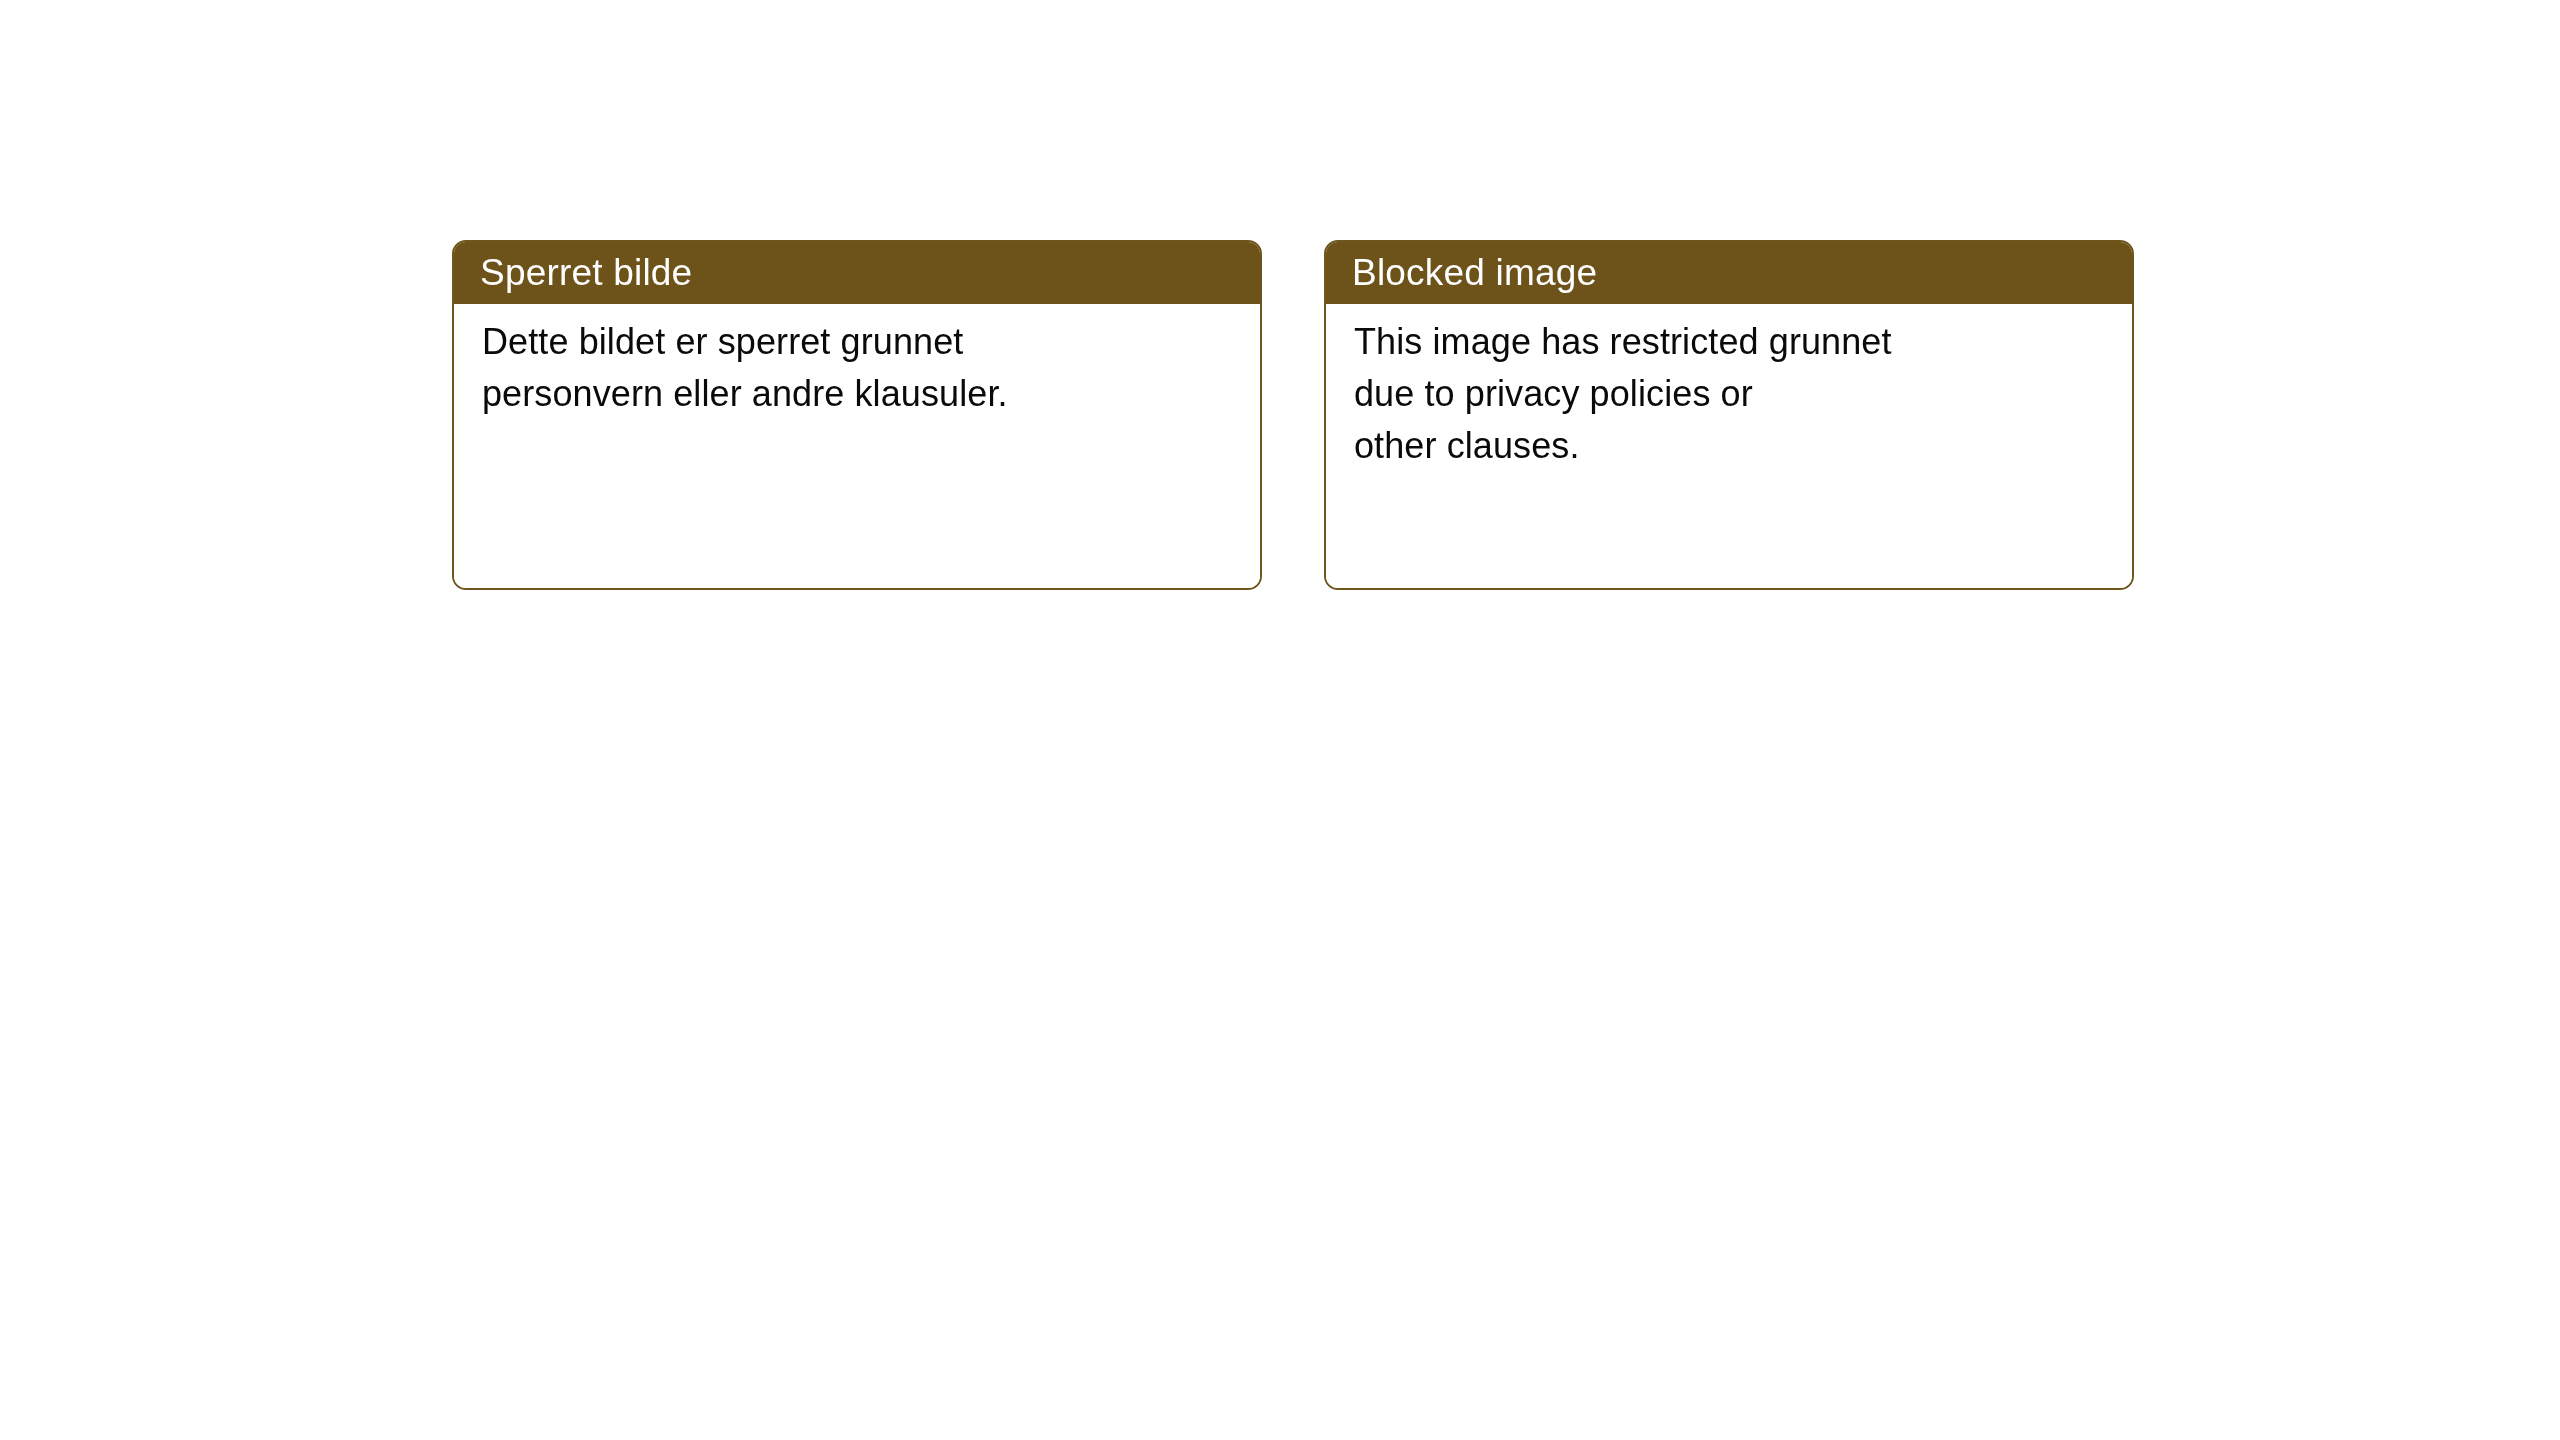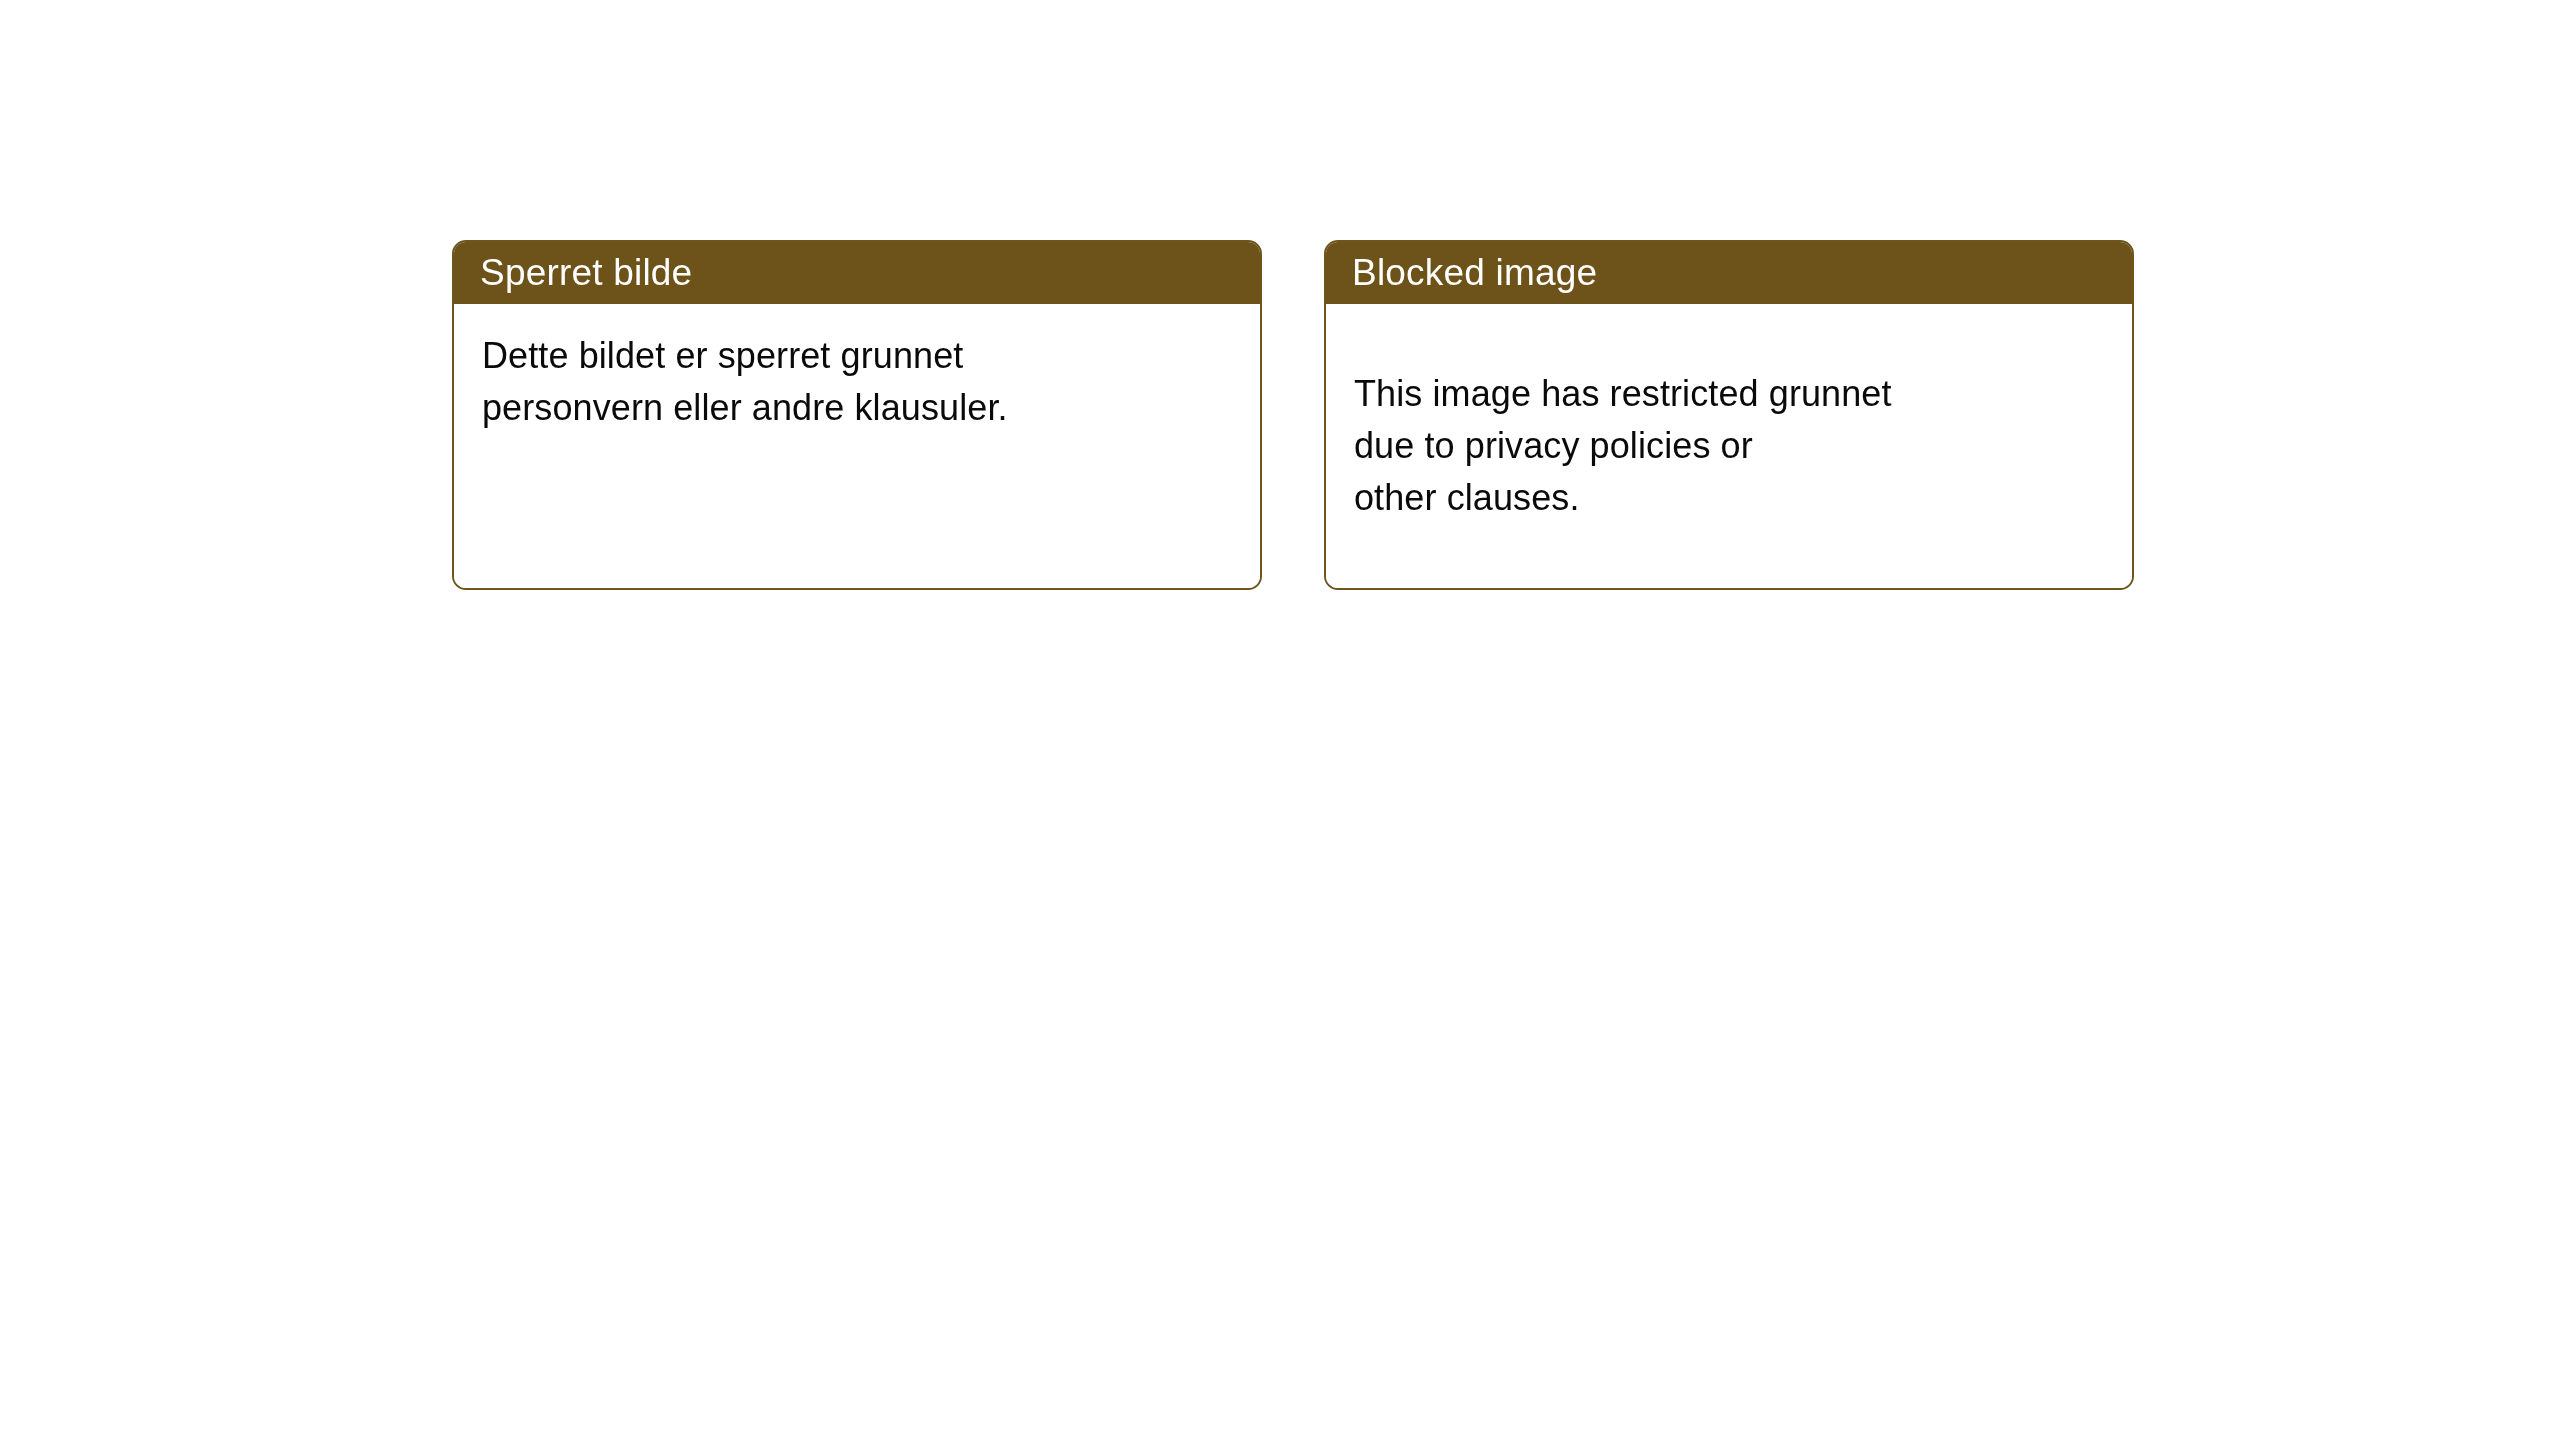--- a/index.html
+++ b/index.html
@@ -39,21 +39,20 @@
     background: #ffffff;
     border: 2px solid #6e551b;
     border-radius: 14px;
     overflow: hidden;
     display: flex;
     flex-direction: column;
   }
 
   .notice-card.secondary {
     width: 810px;
-    gap: 38px;
   }
 
   .card-header {
     background: #6d521a;
     color: #ffffff;
     height: 62px;
     display: flex;
     align-items: center;
     padding: 0 0 0 26px;
     box-sizing: border-box;
@@ -63,21 +62,21 @@
     font-size: 37px;
     line-height: 62px;
     font-weight: 400;
     color: #ffffff;
     letter-spacing: 0.2px;
     white-space: nowrap;
   }
 
   .card-body {
     flex: 1 1 auto;
-    padding: 26px 28px 0 28px;
+    padding: 12px 28px 0 28px;
     box-sizing: border-box;
     background: #ffffff;
   }
 
   .card-body-text {
     font-size: 36px;
     line-height: 52px;
     color: #0a0a0a;
     font-weight: 400;
     letter-spacing: 0.1px;

